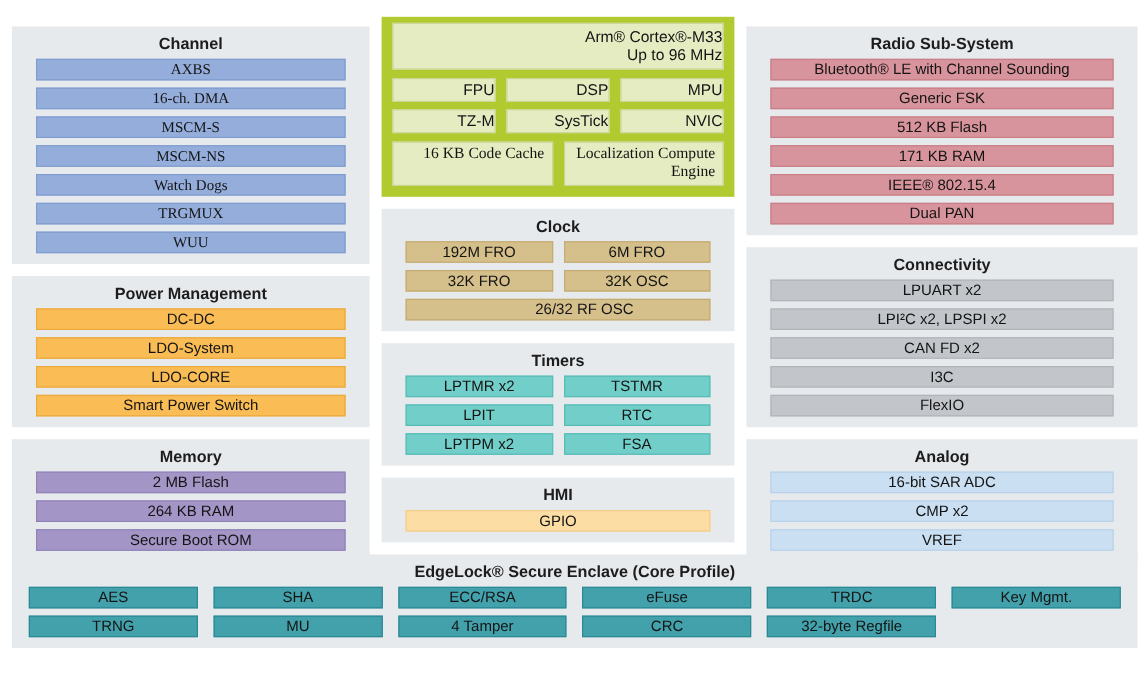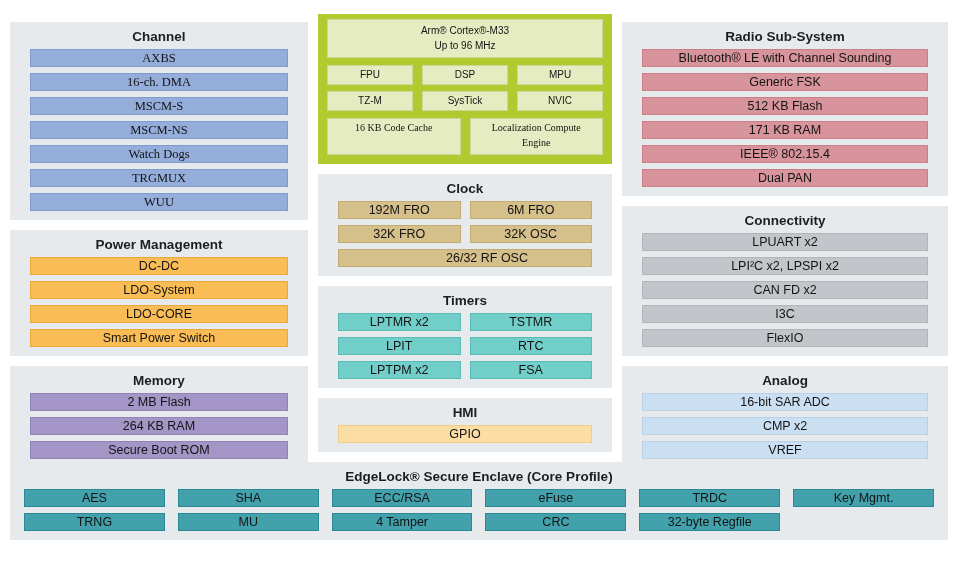--- a/index.html
+++ b/index.html
@@ -32,21 +32,21 @@
   .sec-security .item      { background: var(--security);      border-color: var(--security_border); }
 
   .grid2 { display: grid; grid-template-columns: 1fr 1fr; gap: 6px 9px; }
   .span2 { grid-column: 1 / span 2; padding-left: 44px; }
 
   
   .sec-core { background: var(--core_outer, #B0CA2F); padding: 5px 9px 9px; }
   .sec-core .section-title { color: #1c1c1c; }
   .core-cell {
     background: var(--core_inner); border: 1px solid var(--core_inner_border);
-    text-align: center; font-size: 10px; color: #141414;
+    text-align: right; font-size: 13px; color: #141414;
   }
   .core-cpu { padding: 3px 0 4px; line-height: 15px; }
   .core-grid3 { display: grid; grid-template-columns: repeat(3, 1fr); gap: 6px 9px; margin-top: 7px; }
   .core-grid3 .core-cell { height: 20px; line-height: 18px; }
   .core-grid2 { display: grid; grid-template-columns: 1fr 1fr; gap: 9px; margin-top: 7px; }
   .core-grid2 .core-cell { padding: 1px 6px 4px; line-height: 15px; white-space: normal; font-family: Liberation Serif, serif; }
 
   
   .sec-security { padding: 5px 14px 9px; }
   .grid6 { display: grid; grid-template-columns: repeat(6, 1fr); gap: 6px 13px; }

